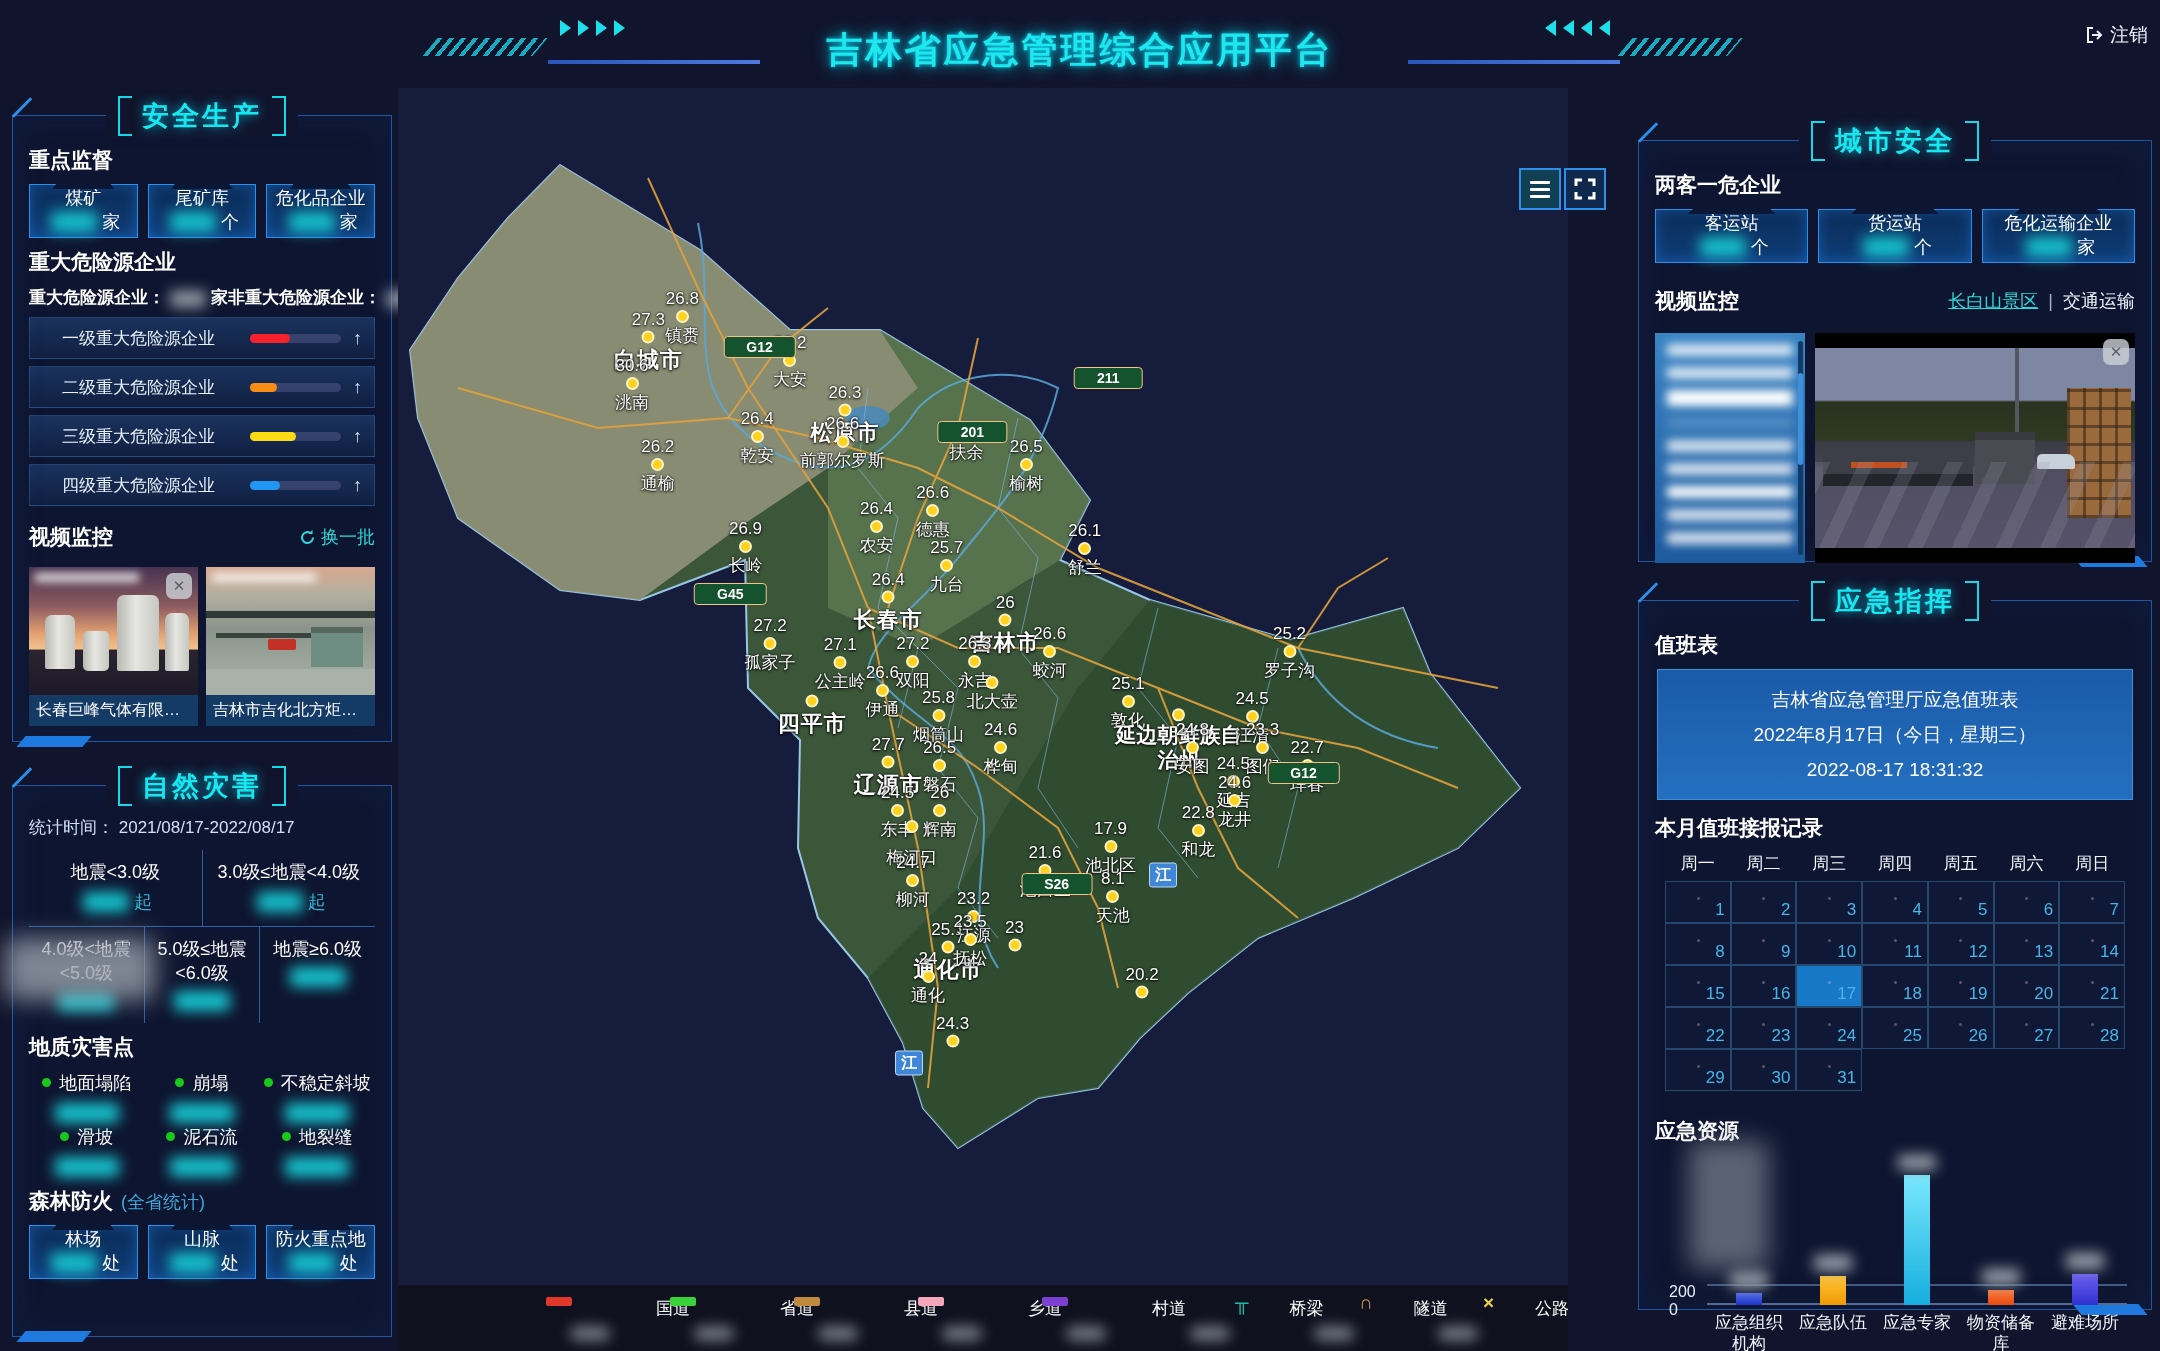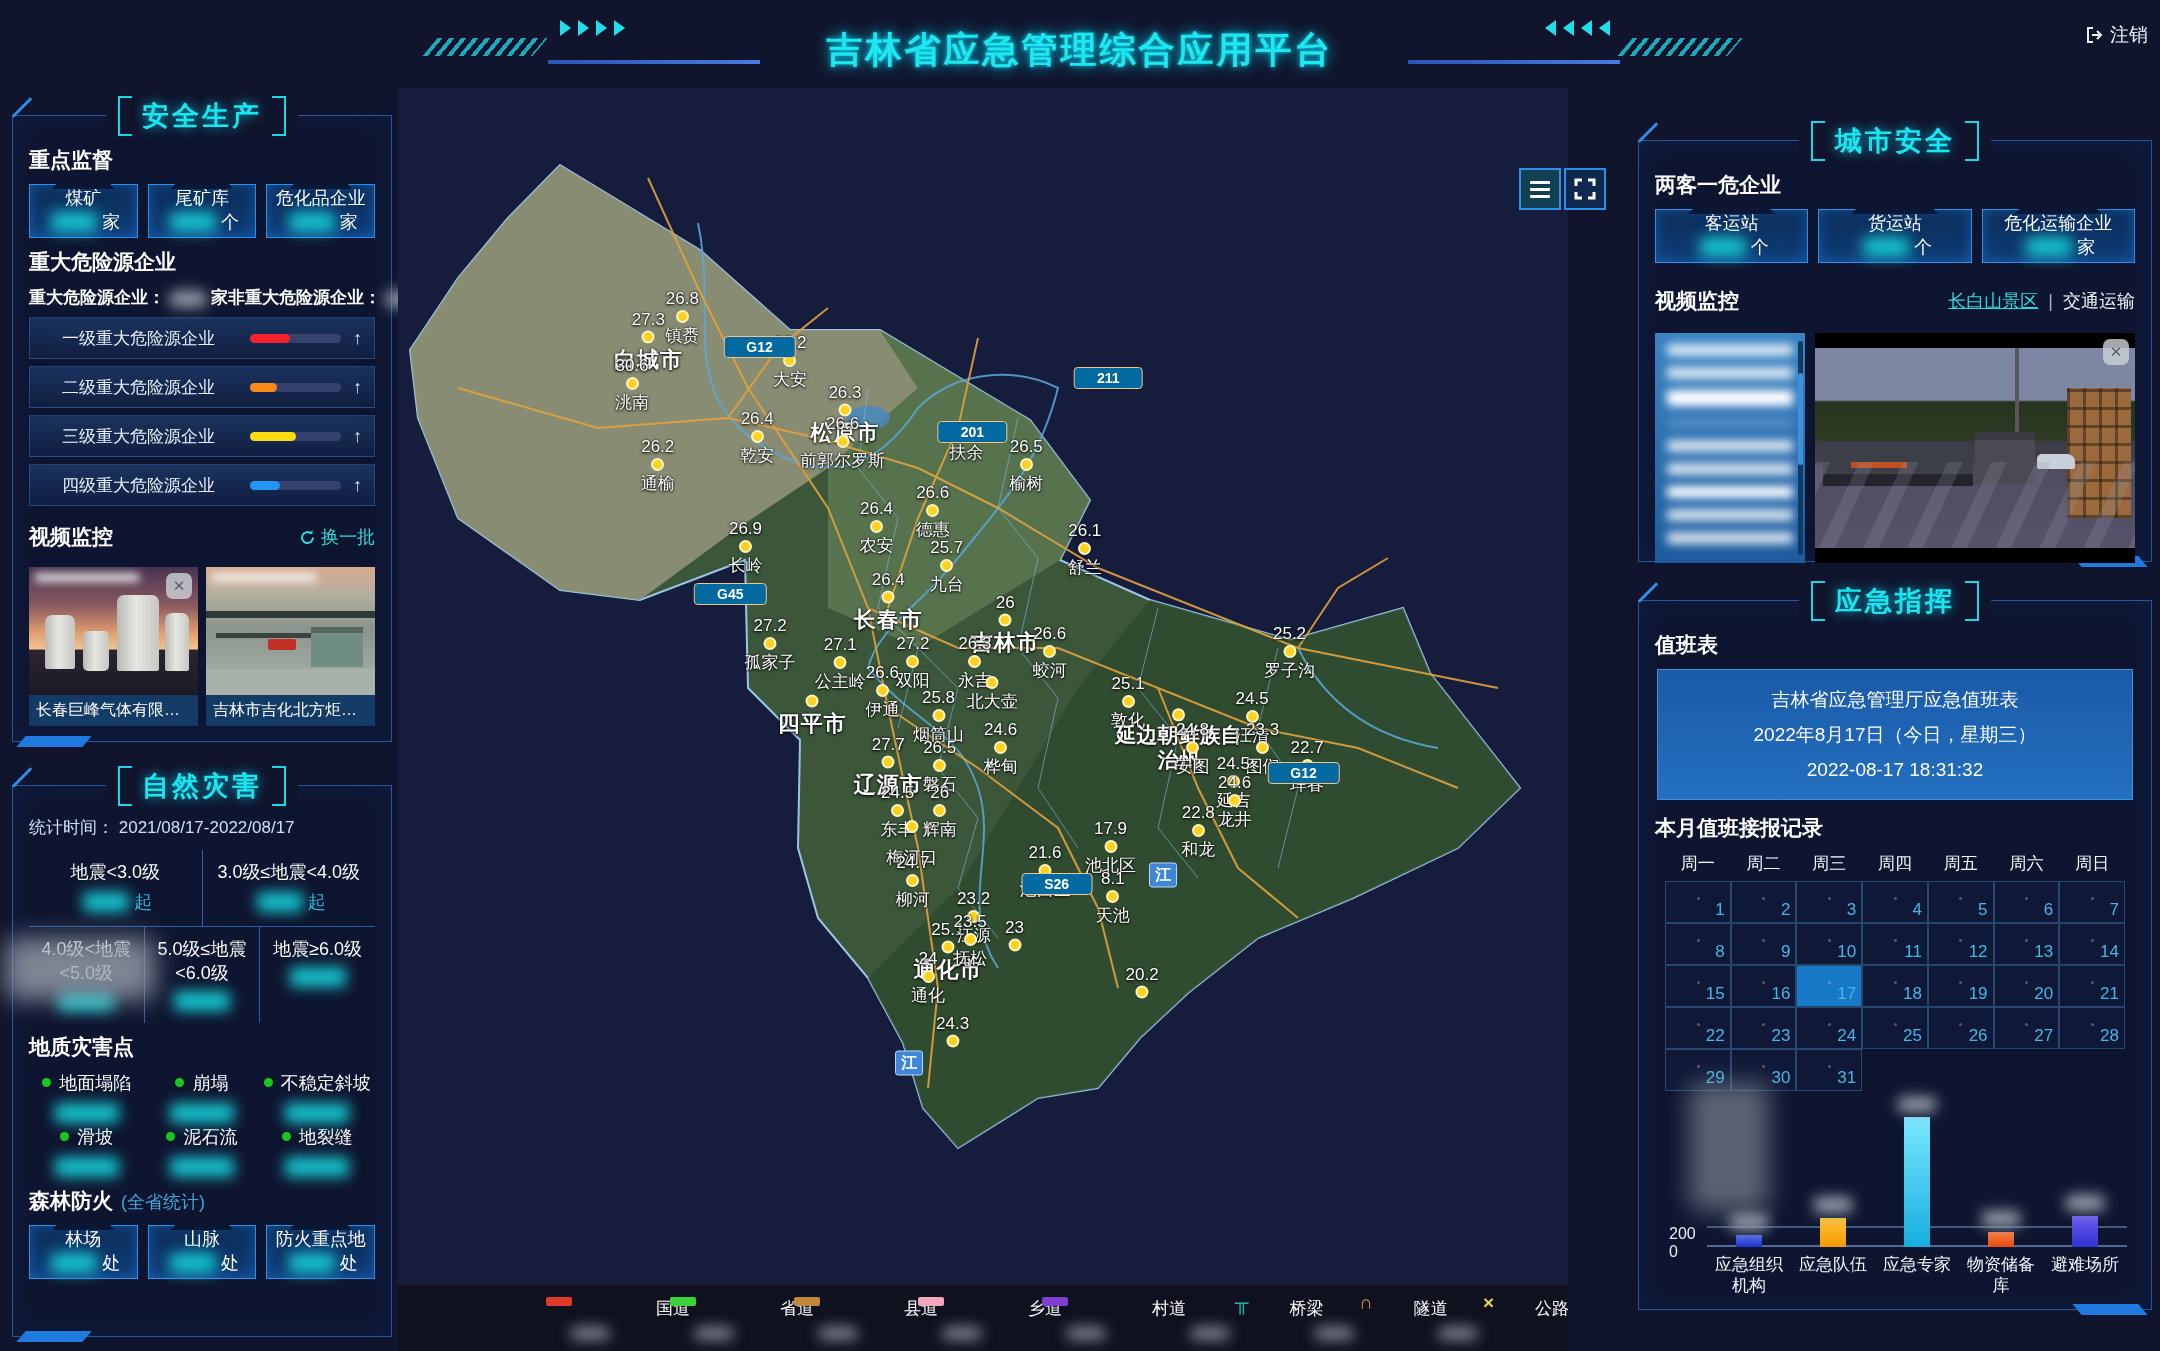--- a/index.html
+++ b/index.html
@@ -142,21 +142,21 @@
   
   .map{position:absolute;left:398px;top:88px;width:1170px;height:1263px;}
   .map-clip{position:absolute;inset:0;overflow:hidden;background:#161c3c;}
   .map-clip svg{position:absolute;inset:0;}
   .city{position:absolute;transform:translate(-50%,-50%);display:flex;flex-direction:column;align-items:center;pointer-events:none;}
   .c-temp{color:#fff;font-size:17px;text-shadow:0 1px 3px #000,0 0 2px #000;}
   .c-dot{width:9px;height:9px;border-radius:50%;background:#ffd21e;border:2px solid rgba(255,255,255,.75);margin:1px 0;}
   .c-name{color:#fff;font-size:17px;white-space:nowrap;text-shadow:0 1px 3px #000,0 0 2px #000;}
   .city[data-size="b"] .c-name{font-size:22px;font-weight:bold;letter-spacing:1px;}
   .city[data-size="b2"] .c-name{font-size:21px;font-weight:bold;white-space:normal;width:130px;text-align:center;line-height:1.2;}
-  .shield{position:absolute;transform:translate(-50%,-50%);background:#0369a1;border:1px solid #f2c488;color:#fff;
+  .shield{position:absolute;transform:translate(-50%,-50%);background:#14532d;border:1px solid #f2c488;color:#fff;
           font-size:14px;font-weight:bold;padding:2px 22px;border-radius:4px;min-width:18px;text-align:right;}
   .wlabel{position:absolute;transform:translate(-50%,-50%);background:#3f86d8;border:1px solid #bcd8f8;color:#fff;
           font-size:16px;font-weight:bold;padding:1px 5px;border-radius:3px;}
   .map-legend{position:absolute;left:0;right:0;bottom:0;height:66px;background:rgba(15,15,23,.8);
               display:flex;align-items:center;padding-left:148px;gap:28px;}
   .lg-item{width:96px;display:flex;flex-direction:column;align-items:flex-start;}
   .lg-top{display:flex;align-items:flex-start;gap:36px;}
   .lg-swatch{width:26px;height:9px;border-radius:2px;margin-right:7px;}
   .lg-char{font-size:19px;font-weight:bold;margin-right:5px;line-height:12px;}
   .lg-label{color:#fff;font-size:17px;white-space:nowrap;}
@@ -996,20 +996,21 @@
             <span class="cal-n">29</span>
           </div>
             <div class="cal-cell">
             <span class="cal-n">30</span>
           </div>
             <div class="cal-cell">
             <span class="cal-n">31</span>
           </div>
           </div>
       </div>
+      <div class="h2" style="margin-top:26px;">应急资源</div>
       <div class="chart">
         <span class="ylab y200">200</span>
         <span class="ylab y0">0</span>
         <div class="patch axis"></div>
         <div class="plot">
           <div class="grid200"></div>
           <div class="grid0"></div>
           <div class="bars">
 
           <div class="bar-col">

